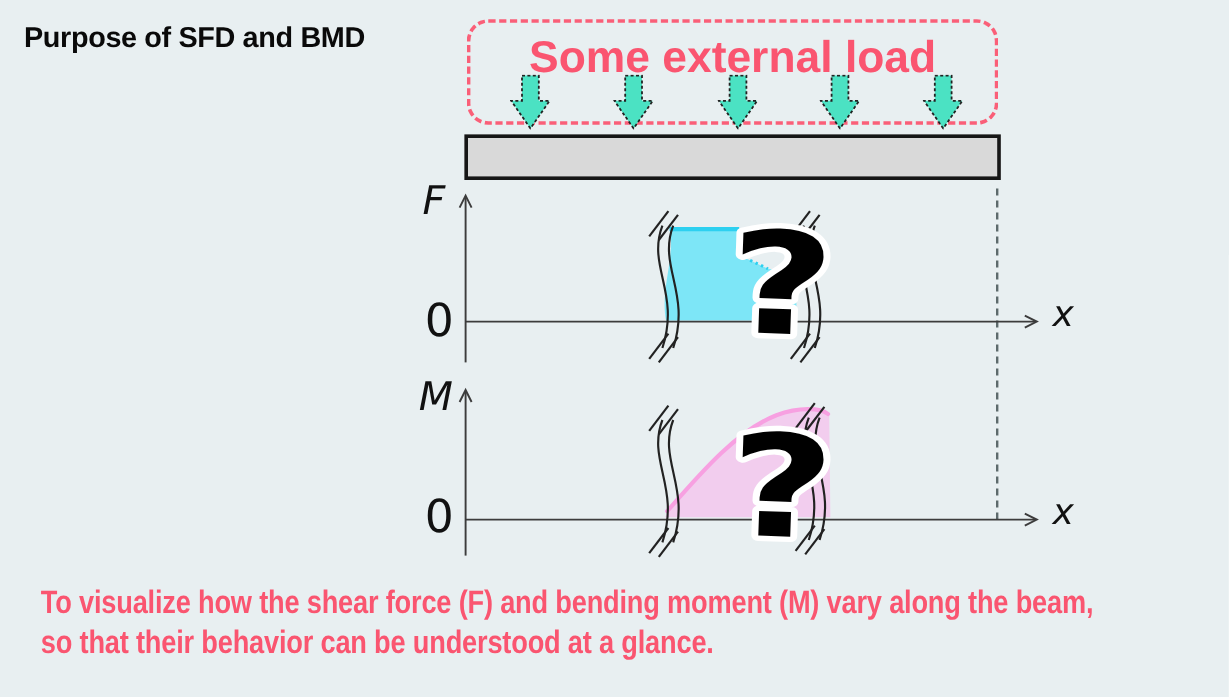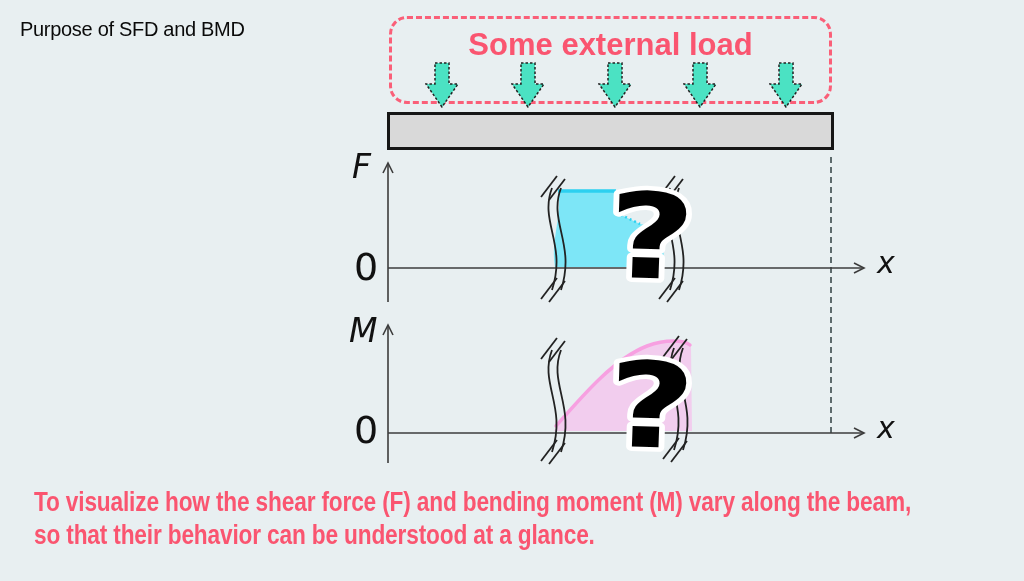--- a/index.html
+++ b/index.html
@@ -3,29 +3,29 @@
 <meta charset="utf-8">
 <style>
   html,body{margin:0;padding:0;}
   .stage{
     position:relative;width:1024px;height:581px;overflow:hidden;
     background:#e8eff1;
     font-family:"Liberation Sans",sans-serif;
   }
   .title{
     position:absolute;left:20px;top:18px;
-    font-size:20px;font-weight:normal;color:#0a0a0a;letter-spacing:-0.3px;
+    font-size:24px;font-weight:bold;color:#0a0a0a;letter-spacing:-0.3px;
   }
   .load-box{
     position:absolute;left:389px;top:16px;width:437px;height:82px;
     border:3px dashed #fa5f78;border-radius:18px;
   }
   .load-label{
     margin-top:8px;text-align:center;
-    font-size:31px;font-weight:bold;color:#fa5570;
+    font-size:37px;font-weight:bold;color:#fa5570;
   }
   .arrow{position:absolute;top:62px;width:34px;height:46px;}
   .arrow polygon{fill:#4be2c3;stroke:#222;stroke-width:1.5;stroke-dasharray:2.5 2;}
   .beam{
     position:absolute;left:387px;top:112px;width:441px;height:32px;
     background:#d9d9d9;border:3px solid #161616;
   }
   .dashline{
     position:absolute;left:830px;top:157px;height:276px;width:0;
     border-left:2px dashed #5d6a6c;

